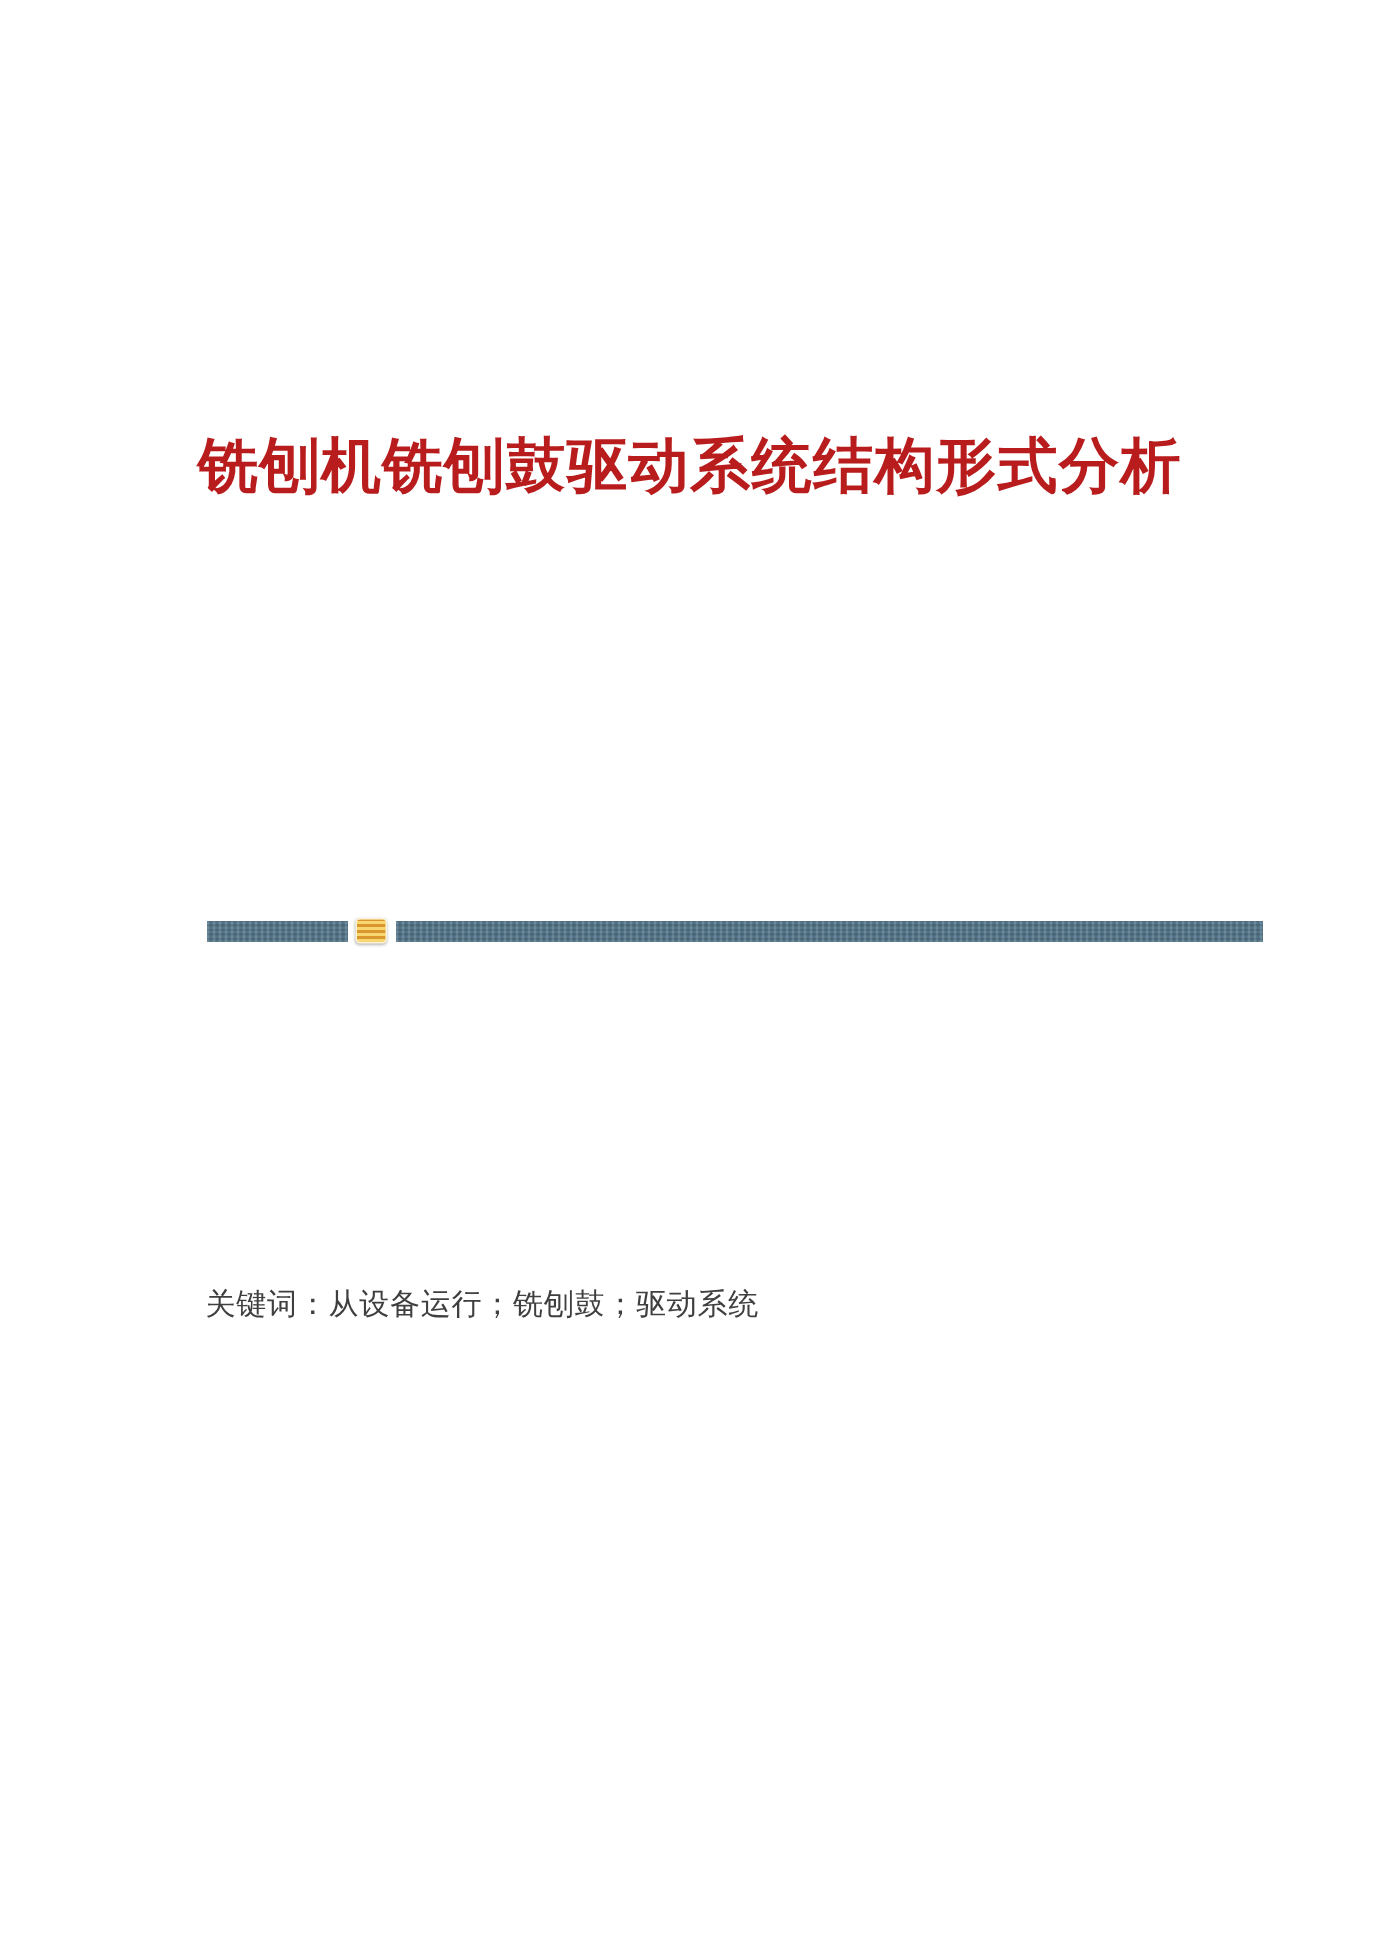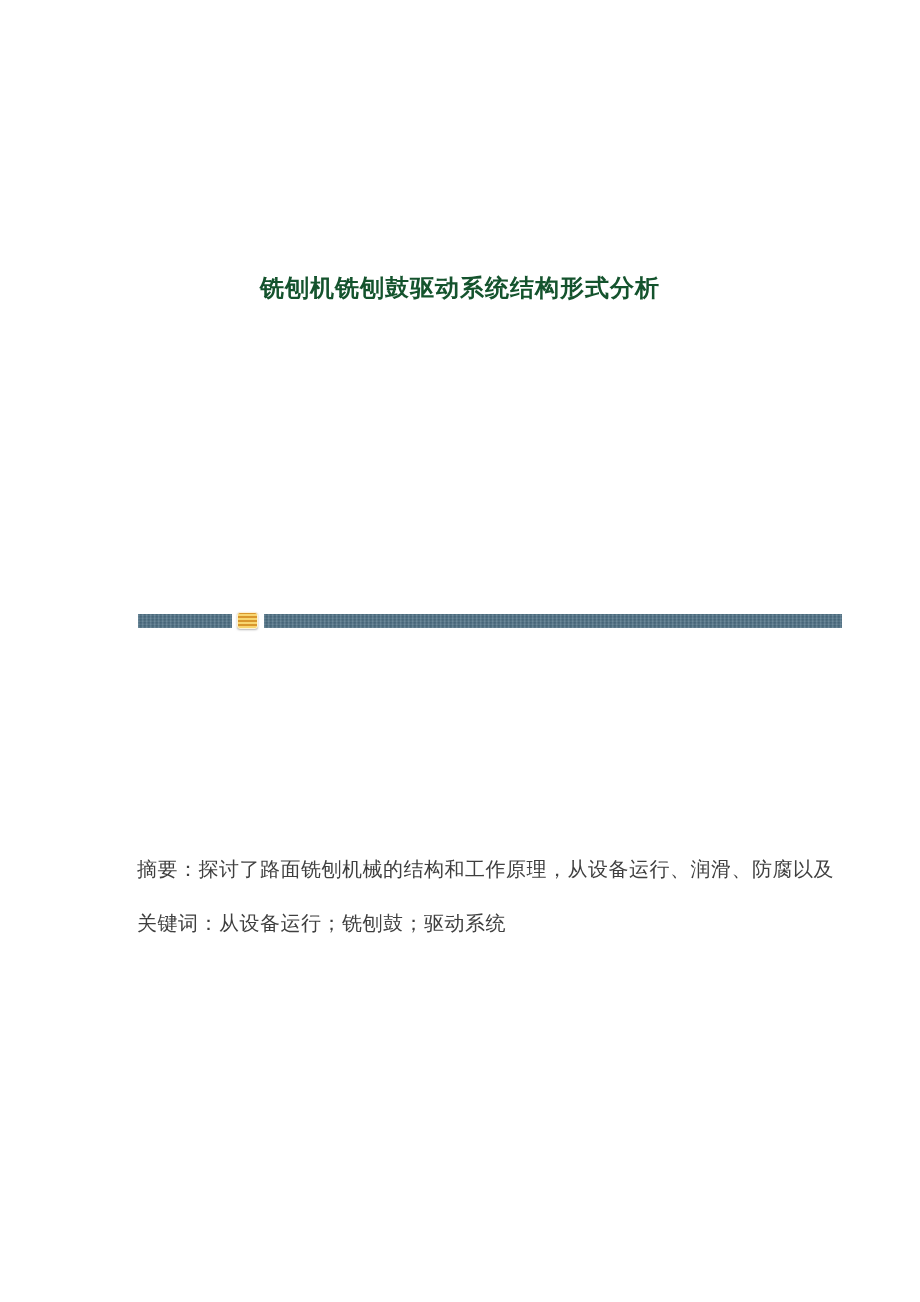--- a/index.html
+++ b/index.html
@@ -14,24 +14,24 @@
     background: #ffffff;
     overflow: hidden;
     font-family: "DejaVu Serif", "Liberation Serif", serif;
   }
   .doc-title {
     position: absolute;
     top: 256px;
     left: 0;
     width: 920px;
     text-align: center;
-    font-size: 24px;
+    font-size: 40px;
     font-weight: 600;
     letter-spacing: 1px;
-    color: #14532d;
+    color: #b91c1c;
     white-space: nowrap;
   }
   .divider {
     position: absolute;
     top: 612px;
     left: 138px;
     width: 704px;
     height: 17px;
     display: flex;
     align-items: center;
@@ -83,17 +83,16 @@
 
   <h1 class="doc-title">铣刨机铣刨鼓驱动系统结构形式分析</h1>
 
   <div class="divider">
     <div class="seg seg-left"></div>
     <div class="note-icon"></div>
     <div class="seg seg-right"></div>
   </div>
 
   <div class="text-block">
-    <div class="line">摘要：探讨了路面铣刨机械的结构和工作原理，从设备运行、润滑、防腐以及</div>
     <div class="line">关键词：从设备运行；铣刨鼓；驱动系统</div>
   </div>
 
 </div>
 
 </body></html>

